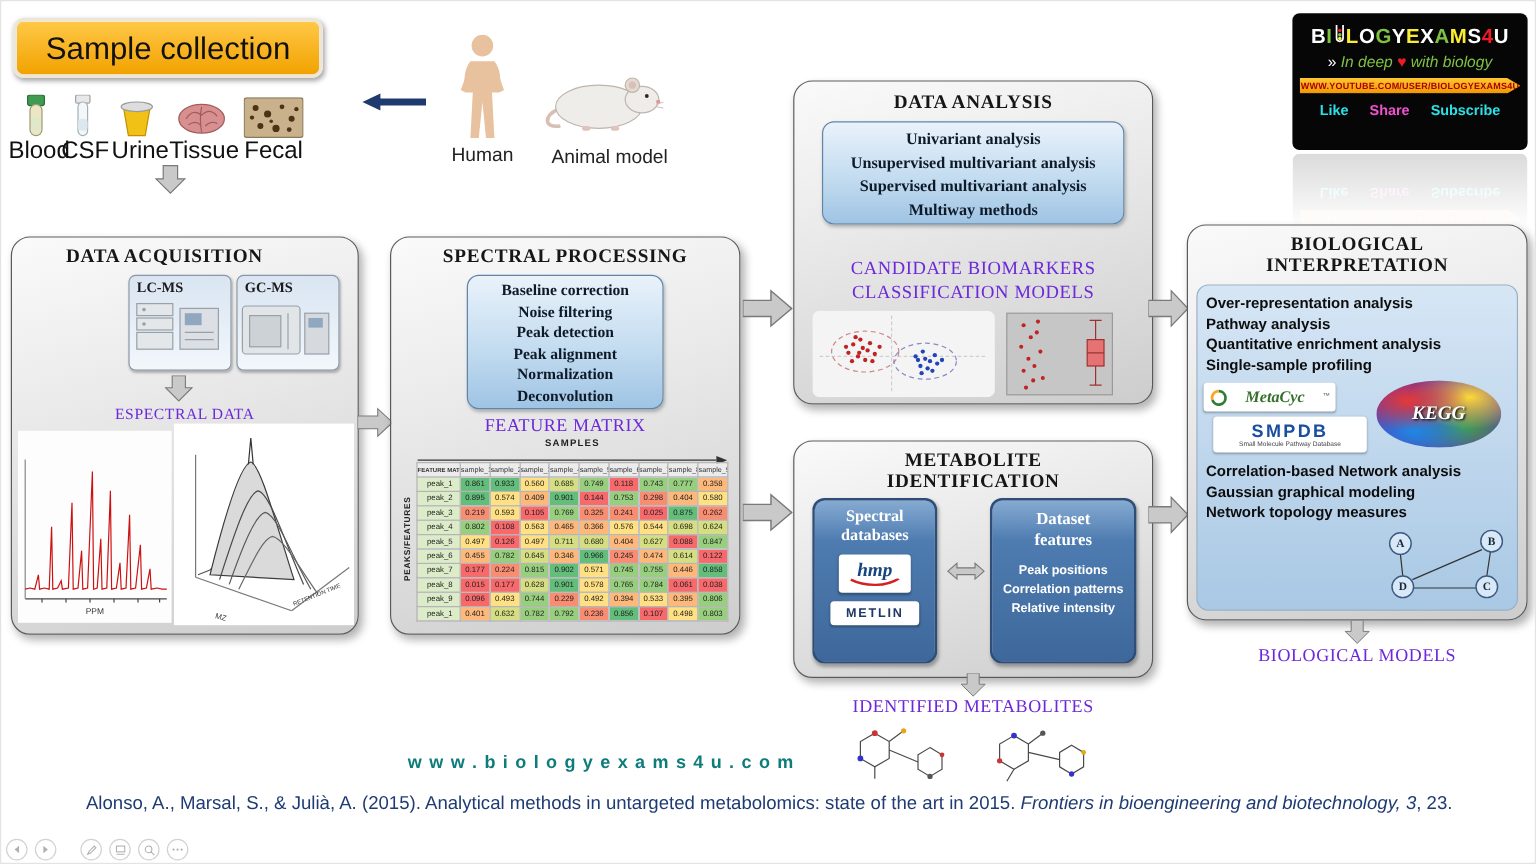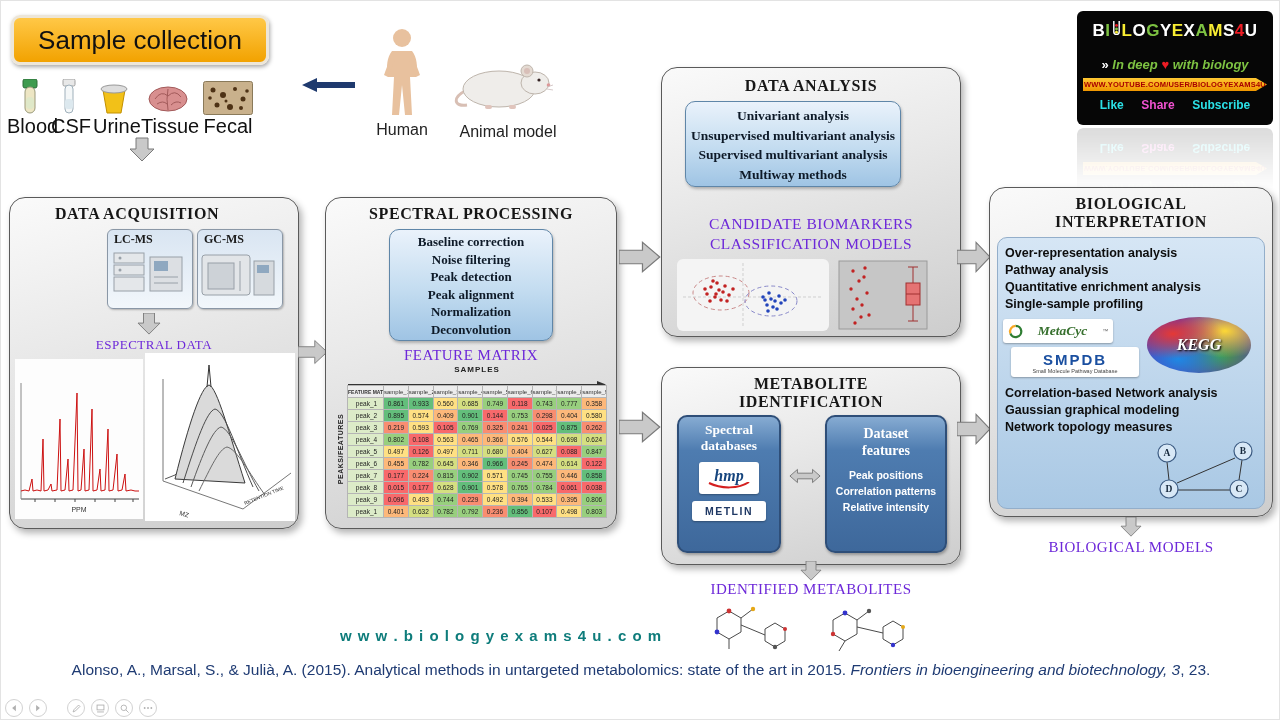--- a/index.html
+++ b/index.html
@@ -21,21 +21,21 @@
   .src-label{font-size:16px;color:#222;text-align:center}
   #feature-table{border-collapse:collapse;table-layout:fixed;width:260px}
   #feature-table th,#feature-table td{border:.5px solid #b5b5b5;height:12px;overflow:hidden;white-space:nowrap;padding:0;text-align:center}
   .fm-corner{width:36px;font-size:5px;background:#ececec;color:#333;font-weight:700}
   .fm-col{font-size:6px;background:#ececec;color:#333;font-weight:400}
   .fm-row{font-size:6.5px;background:#DCEBC8;color:#222;text-align:left;padding-left:2px!important}
   .fm-cell{font-size:6.5px;color:#222}
   .white-chip{background:#fff;border-radius:3px;display:flex;flex-direction:column;align-items:center;justify-content:center;box-shadow:0 1px 2px rgba(0,0,0,.3)}
   .logo-card{background:#060606;border-radius:6px;padding-top:9px;text-align:center}
   .logo-title{font-size:17px;font-weight:700;letter-spacing:.5px}
-  .logo-tagline{margin-top:16px;font-size:13px;font-weight:700;font-style:italic;color:#7DC242}
+  .logo-tagline{margin-top:3px;font-size:13px;font-weight:400;font-style:italic;color:#7DC242}
   .logo-url{margin:6px auto 0;width:184px;height:13px;background:linear-gradient(180deg,#FFC832,#F09600);clip-path:polygon(0 0,94% 0,100% 50%,94% 100%,0 100%);font-size:7.5px;font-weight:700;color:#A80000;line-height:13px;letter-spacing:.2px}
   .logo-actions{margin-top:7px;display:flex;justify-content:space-around;padding:0 14px;font-size:12px;font-weight:700}
   .c-cyan{color:#2BE0E6}.c-pink{color:#F051D0}
   .reflection{transform:scaleY(-1);opacity:.14;filter:blur(.4px);pointer-events:none;
     -webkit-mask-image:linear-gradient(to top,rgba(0,0,0,1) 0%,rgba(0,0,0,0) 55%);
     mask-image:linear-gradient(to top,rgba(0,0,0,1) 0%,rgba(0,0,0,0) 55%)}
   .tool-btn{width:18px;height:18px;border-radius:50%;border:1px solid #d2d2d2;background:#fff;display:flex;align-items:center;justify-content:center;color:#b0b0b0;font-size:11px;line-height:1}
   .website{font-size:15px;font-weight:700;letter-spacing:1px;color:#0E7C7B;text-align:center}
   .citation{font-size:15.5px;color:#1F3B73;text-align:center}
 </style>
@@ -341,21 +341,21 @@
 
   <svg class="abs" style="left:618px;top:238px" width="42" height="36" viewBox="0 0 34 32" preserveAspectRatio="none">
     <polygon points="0,10 19,10 19,3 33,16 19,29 19,22 0,22" fill="#C9C9C9" stroke="#7A7A7A"></polygon>
   </svg>
   <svg class="abs" style="left:618px;top:408px" width="42" height="36" viewBox="0 0 34 32" preserveAspectRatio="none">
     <polygon points="0,10 19,10 19,3 33,16 19,29 19,22 0,22" fill="#C9C9C9" stroke="#7A7A7A"></polygon>
   </svg>
 
   <div class="abs gray-box" style="left:660px;top:66px;width:300px;height:270px"></div>
   <div class="abs box-title" style="left:660px;top:76px;width:300px">DATA ANALYSIS</div>
-  <div class="abs blue-soft" style="left:684px;top:100px;width:216px;height:86px;padding-top:4px" id="methods-list">
+  <div class="abs blue-soft" style="left:684px;top:100px;width:252px;height:86px;padding-top:4px" id="methods-list">
       <div class="method-line">Univariant analysis</div>
       <div class="method-line">Unsupervised multivariant analysis</div>
       <div class="method-line">Supervised multivariant analysis</div>
       <div class="method-line">Multiway methods</div>
     </div>
   <div class="abs teal" style="left:660px;top:214px;width:300px;font-size:15.5px">CANDIDATE BIOMARKERS</div>
   <div class="abs teal" style="left:660px;top:234px;width:300px;font-size:15.5px">CLASSIFICATION MODELS</div>
   <svg class="abs" style="left:676px;top:258px" width="268" height="72" viewBox="0 0 268 72">
     <rect x="0" y="0" width="152" height="72" rx="6" fill="#F4F4F4"></rect>
     <line x1="6" y1="38" x2="146" y2="38" stroke="#cfcfcf" stroke-dasharray="3,2"></line>

